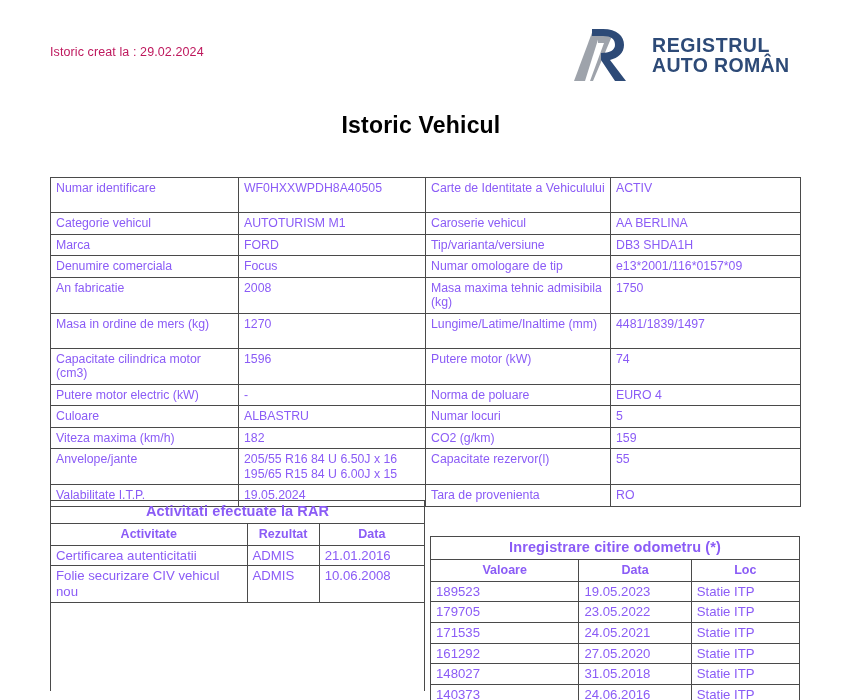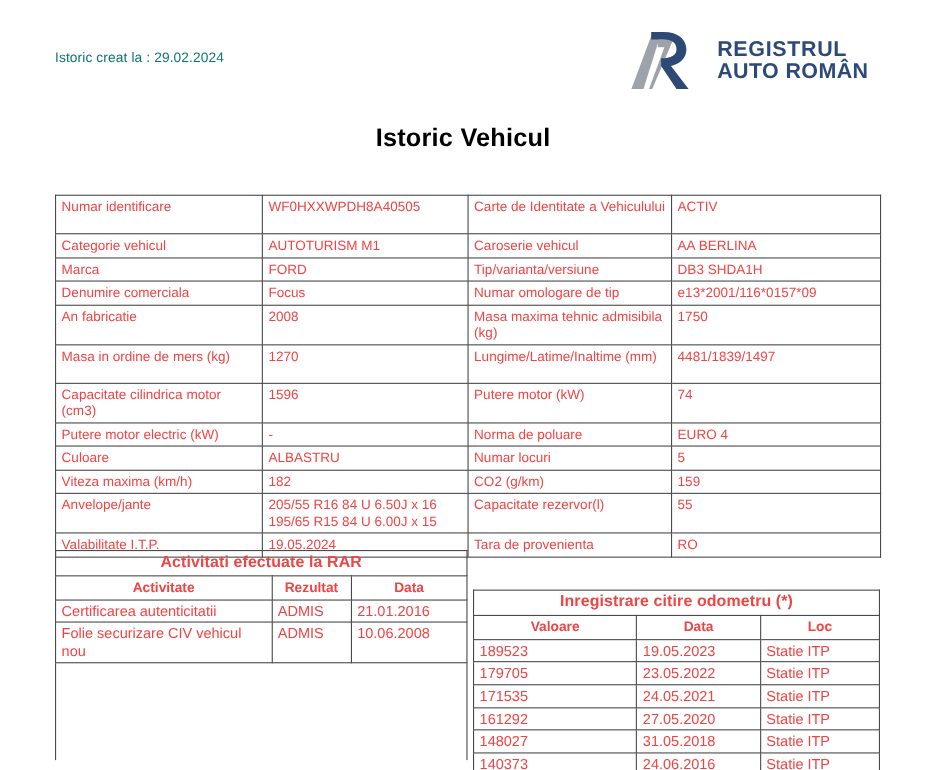--- a/index.html
+++ b/index.html
@@ -23,21 +23,21 @@
     inset: 0;
     background: #fff;
   }
 
   
   .created-line {
     position: absolute;
     left: 50px;
     top: 45px;
     font-size: 12.5px;
-    color: #0f766e;
+    color: #be185d;
     letter-spacing: 0.1px;
     white-space: nowrap;
   }
 
   .logo-block {
     position: absolute;
     left: 568px;
     top: 24px;
     width: 240px;
     height: 62px;
@@ -74,21 +74,21 @@
     font-weight: bold;
     color: #000000;
     letter-spacing: 0.2px;
   }
 
   
   table {
     border-collapse: collapse;
     table-layout: fixed;
     font-size: 12.3px;
-    color: #ef4444;
+    color: #8b5cf6;
   }
   table td, table th {
     border: 1px solid #4a4a4a;
     padding: 3px 5px 3px 5px;
     vertical-align: top;
     font-weight: normal;
     text-align: left;
     line-height: 1.18;
     overflow: hidden;
   }

